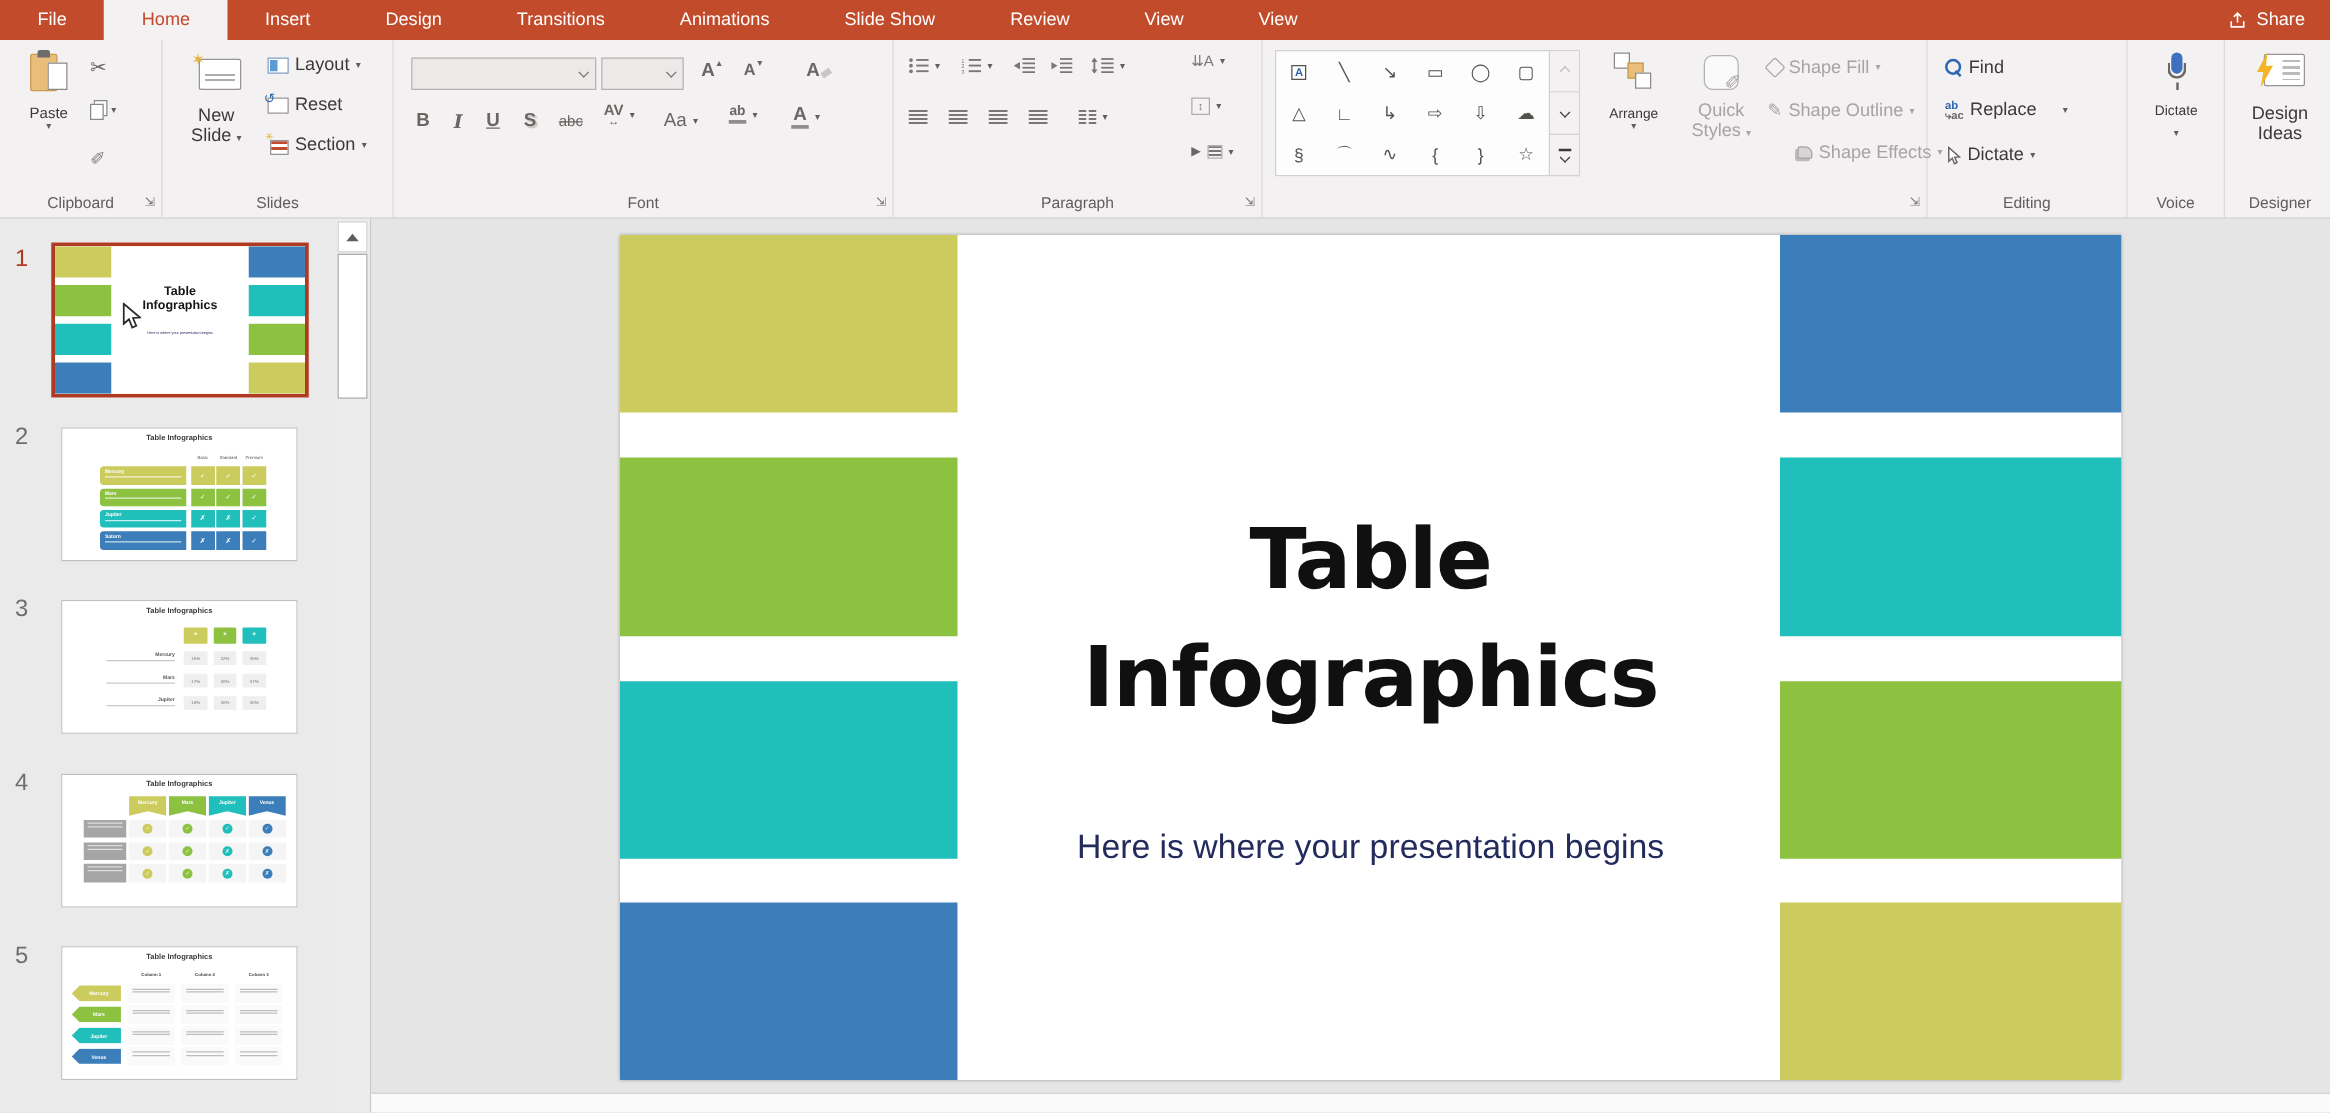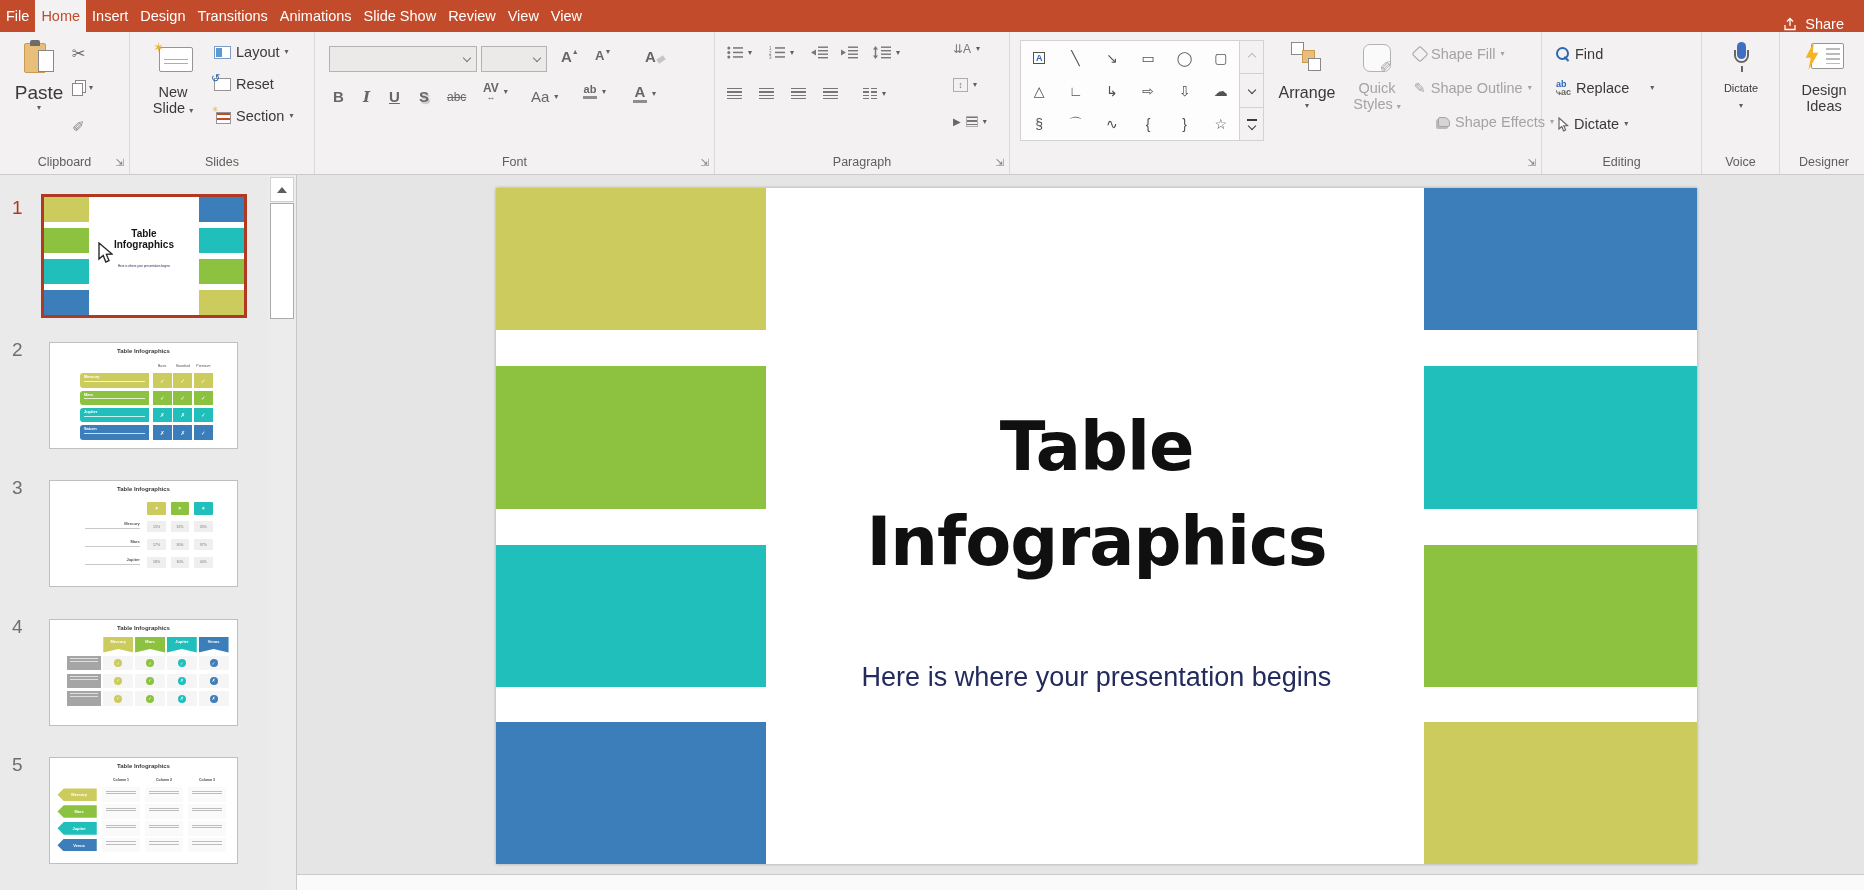--- a/index.html
+++ b/index.html
@@ -1,23 +1,23 @@
 <!DOCTYPE html>
 <html><head>
 <meta charset="utf-8">
 <style>
   * { margin:0; padding:0; box-sizing:border-box; }
   html,body { width:1864px; height:890px; }
   body { font-family:"Liberation Sans","DejaVu Sans",sans-serif; position:relative; background:#E6E6E6; overflow:hidden; color:#3B3A39; }
 
   
   .menubar { position:absolute; top:0; left:0; width:1864px; height:32px; background:#C14B2B; display:flex; color:#fff; font-size:14.5px; }
-  .mtab { padding:0 6px; line-height:32px; white-space:nowrap; }
+  .mtab { padding:0 30px; line-height:32px; white-space:nowrap; }
   .mtab.active { background:#F3F1F1; color:#C14B2B; }
-  .share-btn { margin-left:auto; display:flex; align-items:flex-end; gap:7px; padding:0 20px; }
+  .share-btn { margin-left:auto; display:flex; align-items:center; gap:7px; padding:0 20px; }
 
   
   .ribbon { position:absolute; top:32px; left:0; width:1864px; height:143px; background:#F3F1F1; border-bottom:1px solid #CECCCA; display:flex; }
   .rg { position:relative; flex:none; height:100%; border-right:1px solid #DCDAD8; }
   .glabel { position:absolute; bottom:5px; left:0; right:0; text-align:center; font-size:12.5px; color:#605E5C; }
   .launcher { position:absolute; right:5px; bottom:6px; font-size:10px; color:#797775; line-height:1; }
   .car { font-size:8px; color:#605E5C; line-height:1; }
   .abs { position:absolute; }
   .hbtn { position:absolute; display:flex; align-items:center; gap:5px; font-size:14.5px; color:#3B3A39; white-space:nowrap; }
   .dis { color:#A6A4A2 !important; }
@@ -163,21 +163,21 @@
       </svg>
     <span>Share</span>
   </span>
 </div>
 
 <div class="ribbon">
 
   <div class="rg" style="width:130px">
     <div class="abs" style="left:14px;top:8px;width:50px;text-align:center">
       <span class="icon-paste"><span class="pb"></span><span class="pclip"></span><span class="pp"></span></span>
-      <div style="font-size:19px">Paste</div>
+      <div style="font-size:12px">Paste</div>
       <div class="car">▾</div>
     </div>
     <span class="sbtn" style="top:12px">
         <span class="g-scissors">✂</span>
       </span>
     <span class="sbtn" style="top:48px">
         <span class="icon-copy"></span>
         <span class="car">▾</span>
       </span>
     <span class="sbtn" style="top:86px">
@@ -399,21 +399,21 @@
       <div>
           <span class="chev" style="border-color:#3B3A39"></span>
         </div>
       <div>
           <span style="width:10px;height:2px;background:#3B3A39;margin-bottom:2px"></span>
           <span class="chev" style="border-color:#3B3A39"></span>
         </div>
     </div>
     <div class="abs" style="left:264px;top:10px;width:66px;text-align:center">
       <span class="icon-arrange"><i class="a1"></i><i class="tan"></i><i class="a3"></i></span>
-      <div style="font-size:16px;margin-top:6px">Arrange</div>
+      <div style="font-size:11px;margin-top:6px">Arrange</div>
       <div class="car">▾</div>
     </div>
     <div class="abs" style="left:338px;top:12px;width:58px;text-align:center">
       <span class="icon-qs"></span>
       <div class="dis" style="font-size:14.5px;margin-top:4px">Quick</div>
       <div class="dis" style="font-size:14.5px"><span>Styles</span> <span class="car" style="color:#A6A4A2">▾</span></div>
     </div>
     <div class="hbtn dis" style="left:404px;top:14px">
         <span class="icon-fill"></span>
         <span class="dis">Shape Fill</span>

